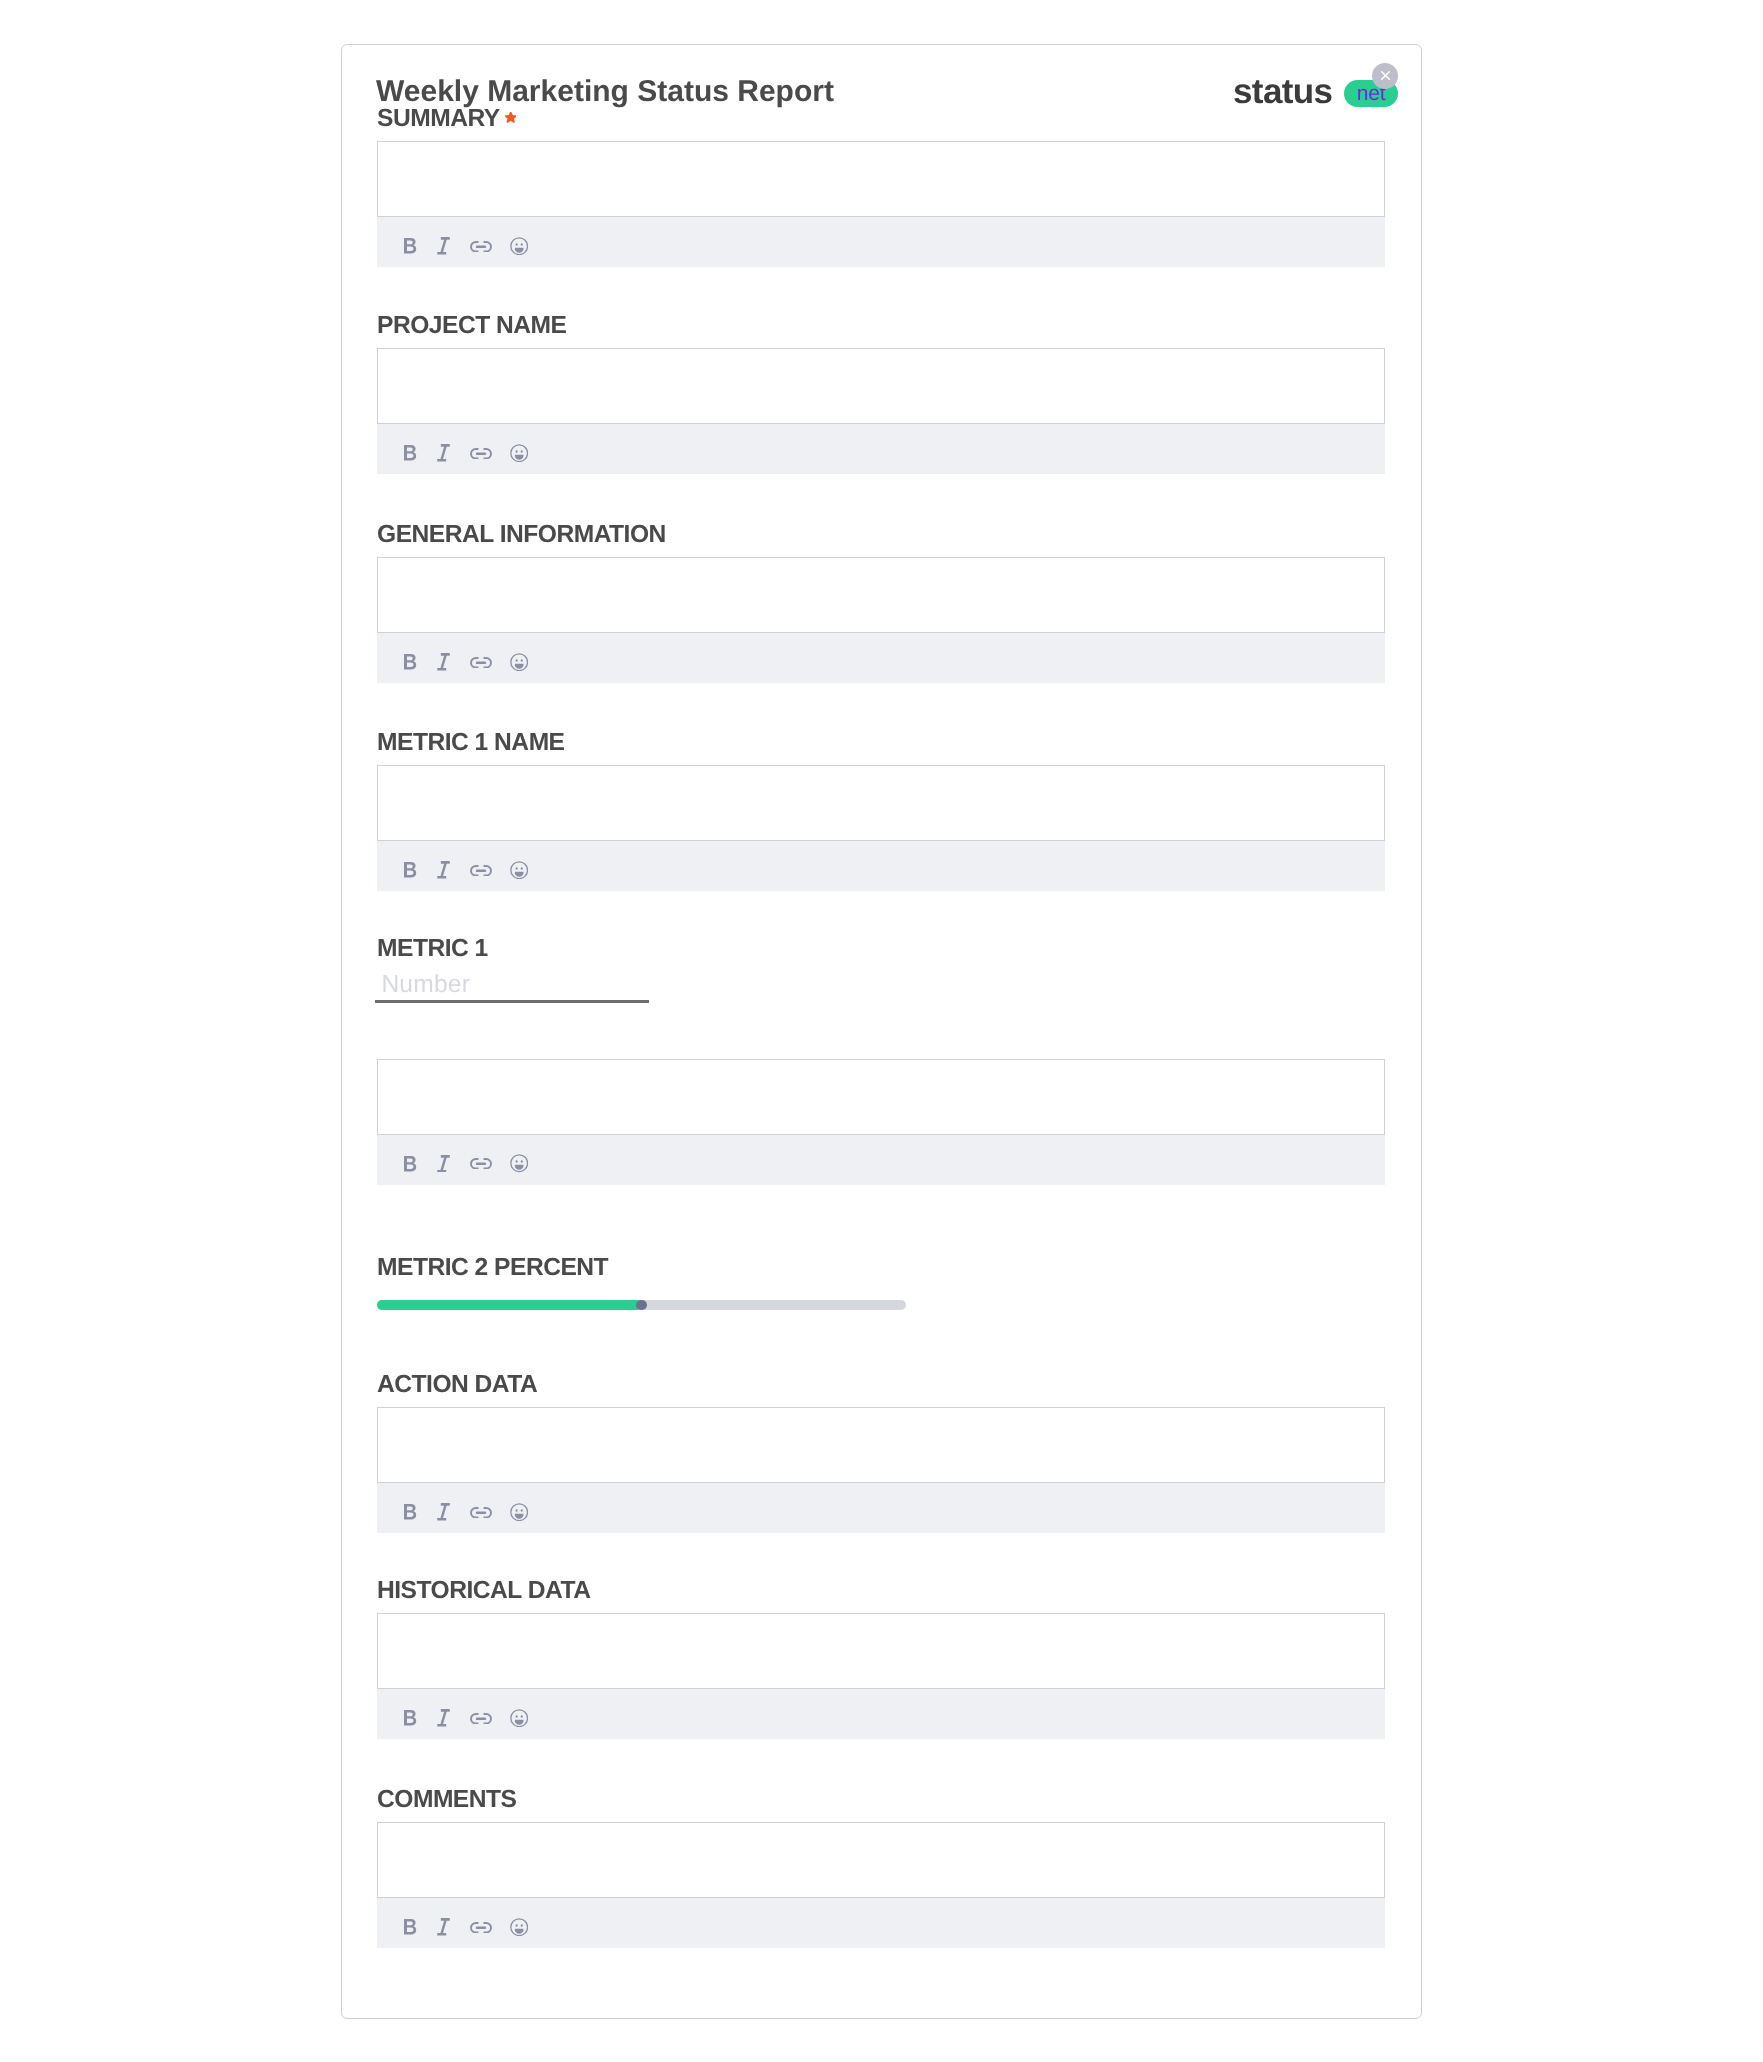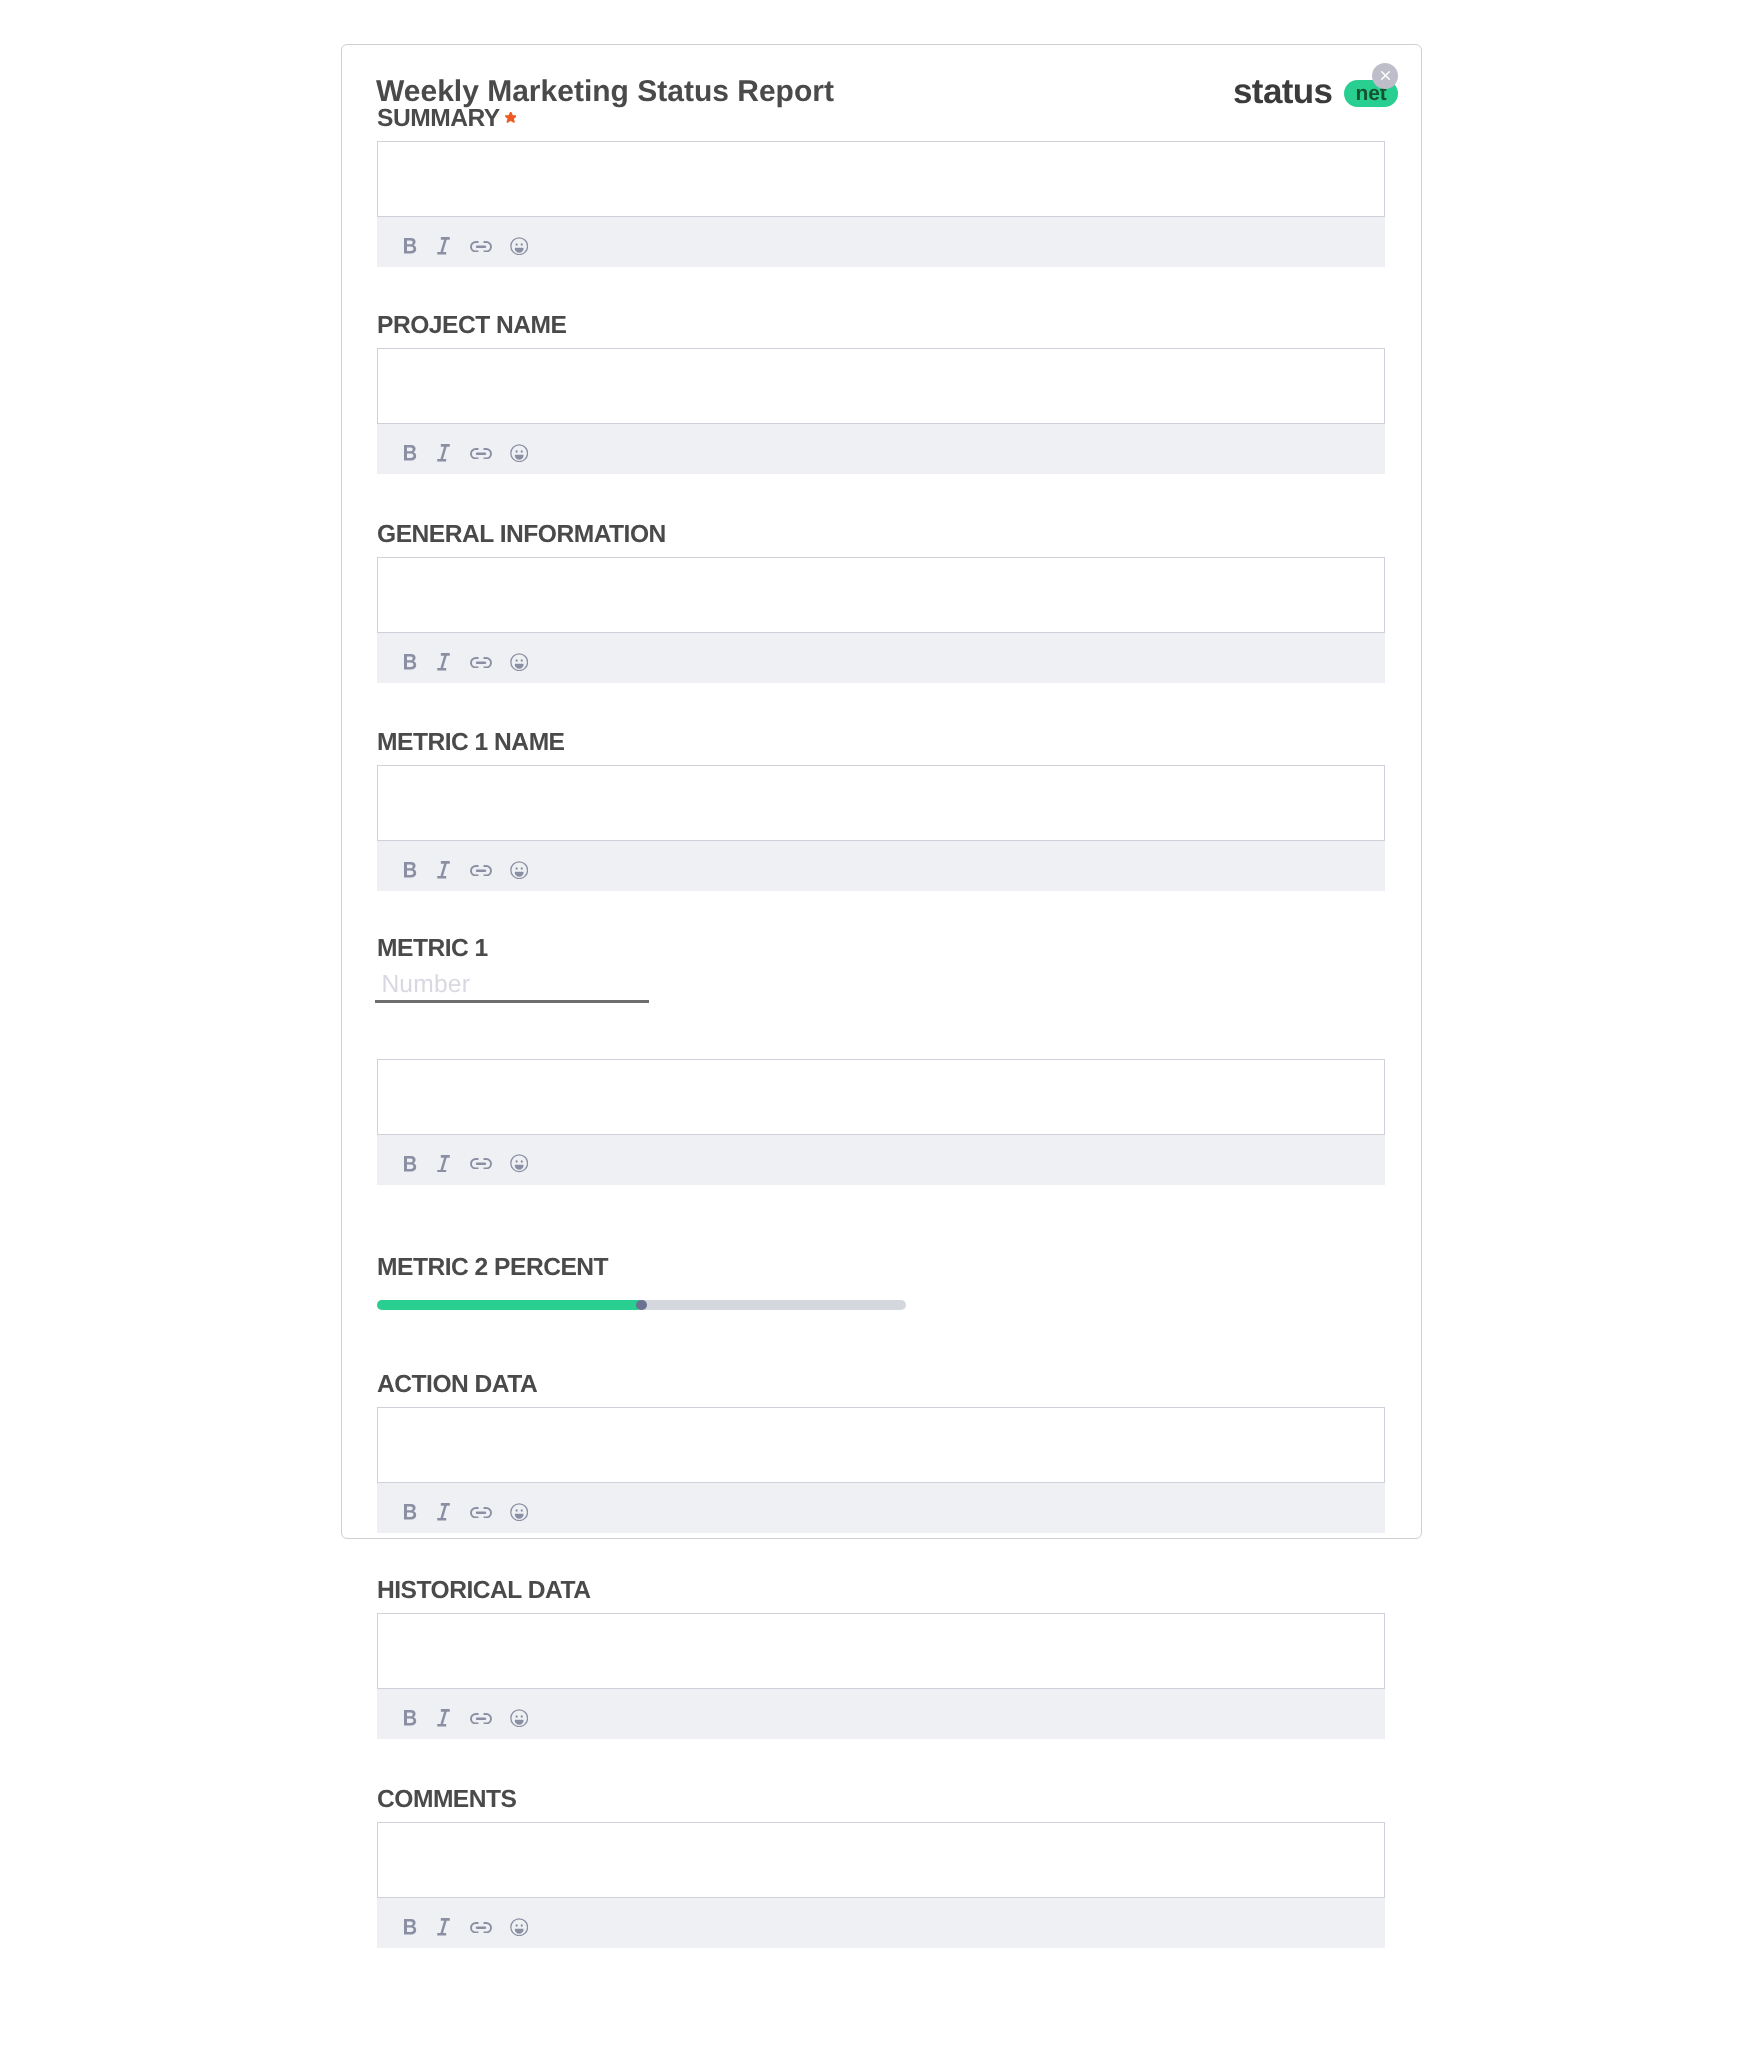--- a/index.html
+++ b/index.html
@@ -9,41 +9,41 @@
     width: 1764px; height: 2063px;
     background: #ffffff;
     font-family: "Liberation Sans", sans-serif;
     overflow: hidden;
     -webkit-font-smoothing: antialiased;
     text-rendering: geometricPrecision;
   }
   .card {
     position: absolute;
     left: 341px; top: 44px;
-    width: 1081px; height: 1495px;
+    width: 1081px; height: 1975px;
     background: #ffffff;
     border: 1.8px solid #cfd0d6;
     border-radius: 6.1px;
   }
   .title {
     position:absolute; left:34px; top:32px;
     font-size: 30px; font-weight: 700; color:#4a4a4a;
     letter-spacing: 0px; white-space: nowrap; line-height:1;
   }
   
   .logo { position:absolute; left:860px; top:29px; width:167px; height:32px;margin-left:31px; }
   .logo-word {
     position:absolute; left:0px; top:0px;
     font-size: 35px; font-weight: 700; color:#3b3b3b; letter-spacing:-0.6px;
     line-height:1; white-space:nowrap;
   }
   .logo-badge {
     position:absolute; left:111px; top:6.1px;
-    background:#29cf91; color:#14532d;
-    font-size:21px; font-weight:700; letter-spacing:-0.2px;
+    background:#29cf91; color:#6d28d9;
+    font-size:21px; font-weight:400; letter-spacing:-0.2px;
     width:54px; height:27px; border-radius:14px; line-height:27px;
     text-align:center;
   }
   .close-btn {
     position:absolute; left:1030px; top:17.6px;
     width:26px; height:26px; border-radius:50%;
     background:#bdbeca; display:flex; align-items:center; justify-content:center;
     cursor:pointer;
   }
   

